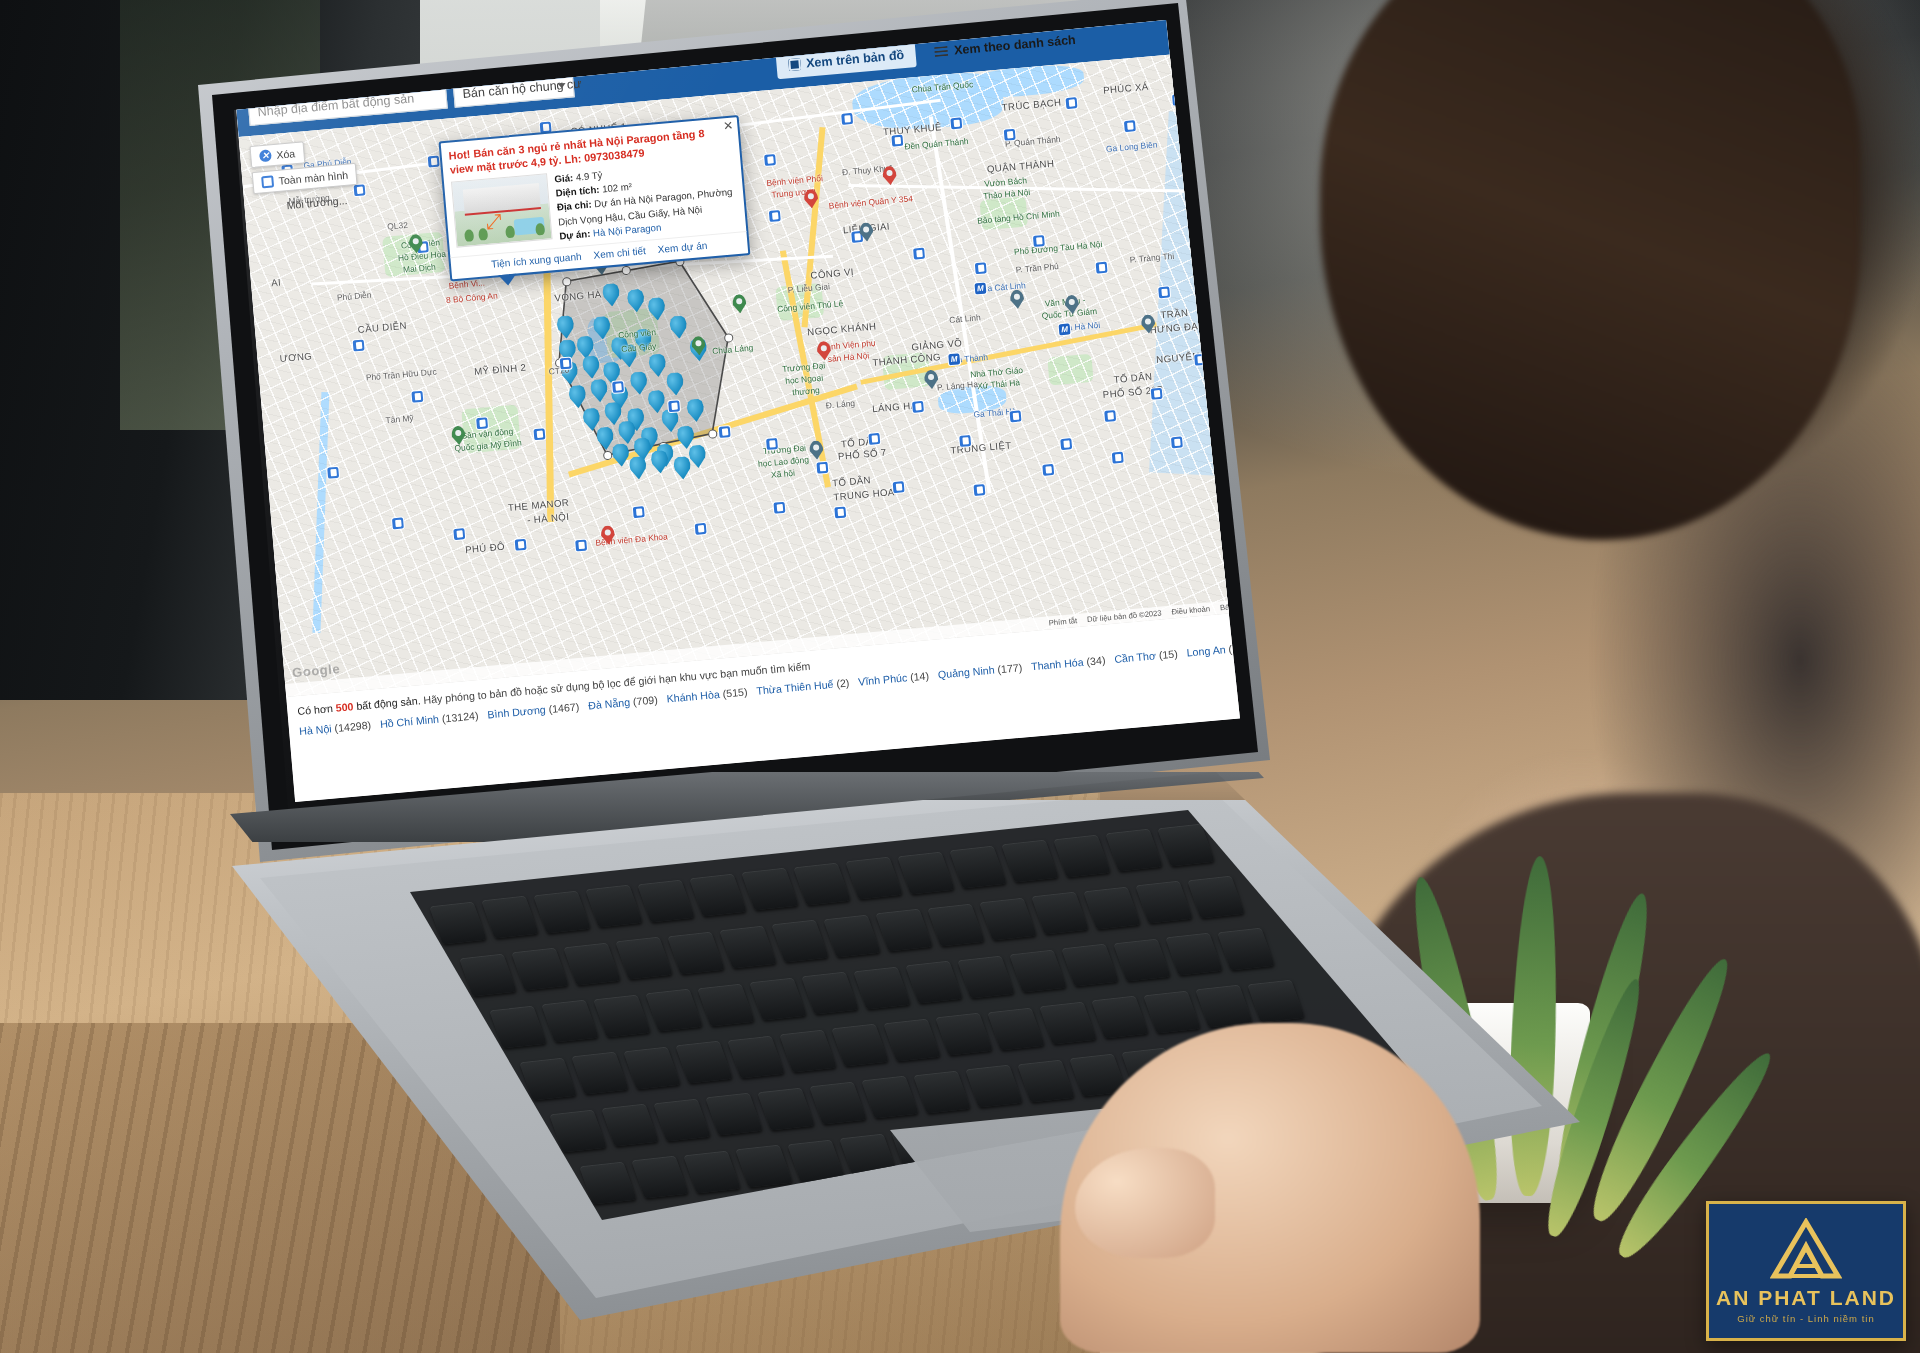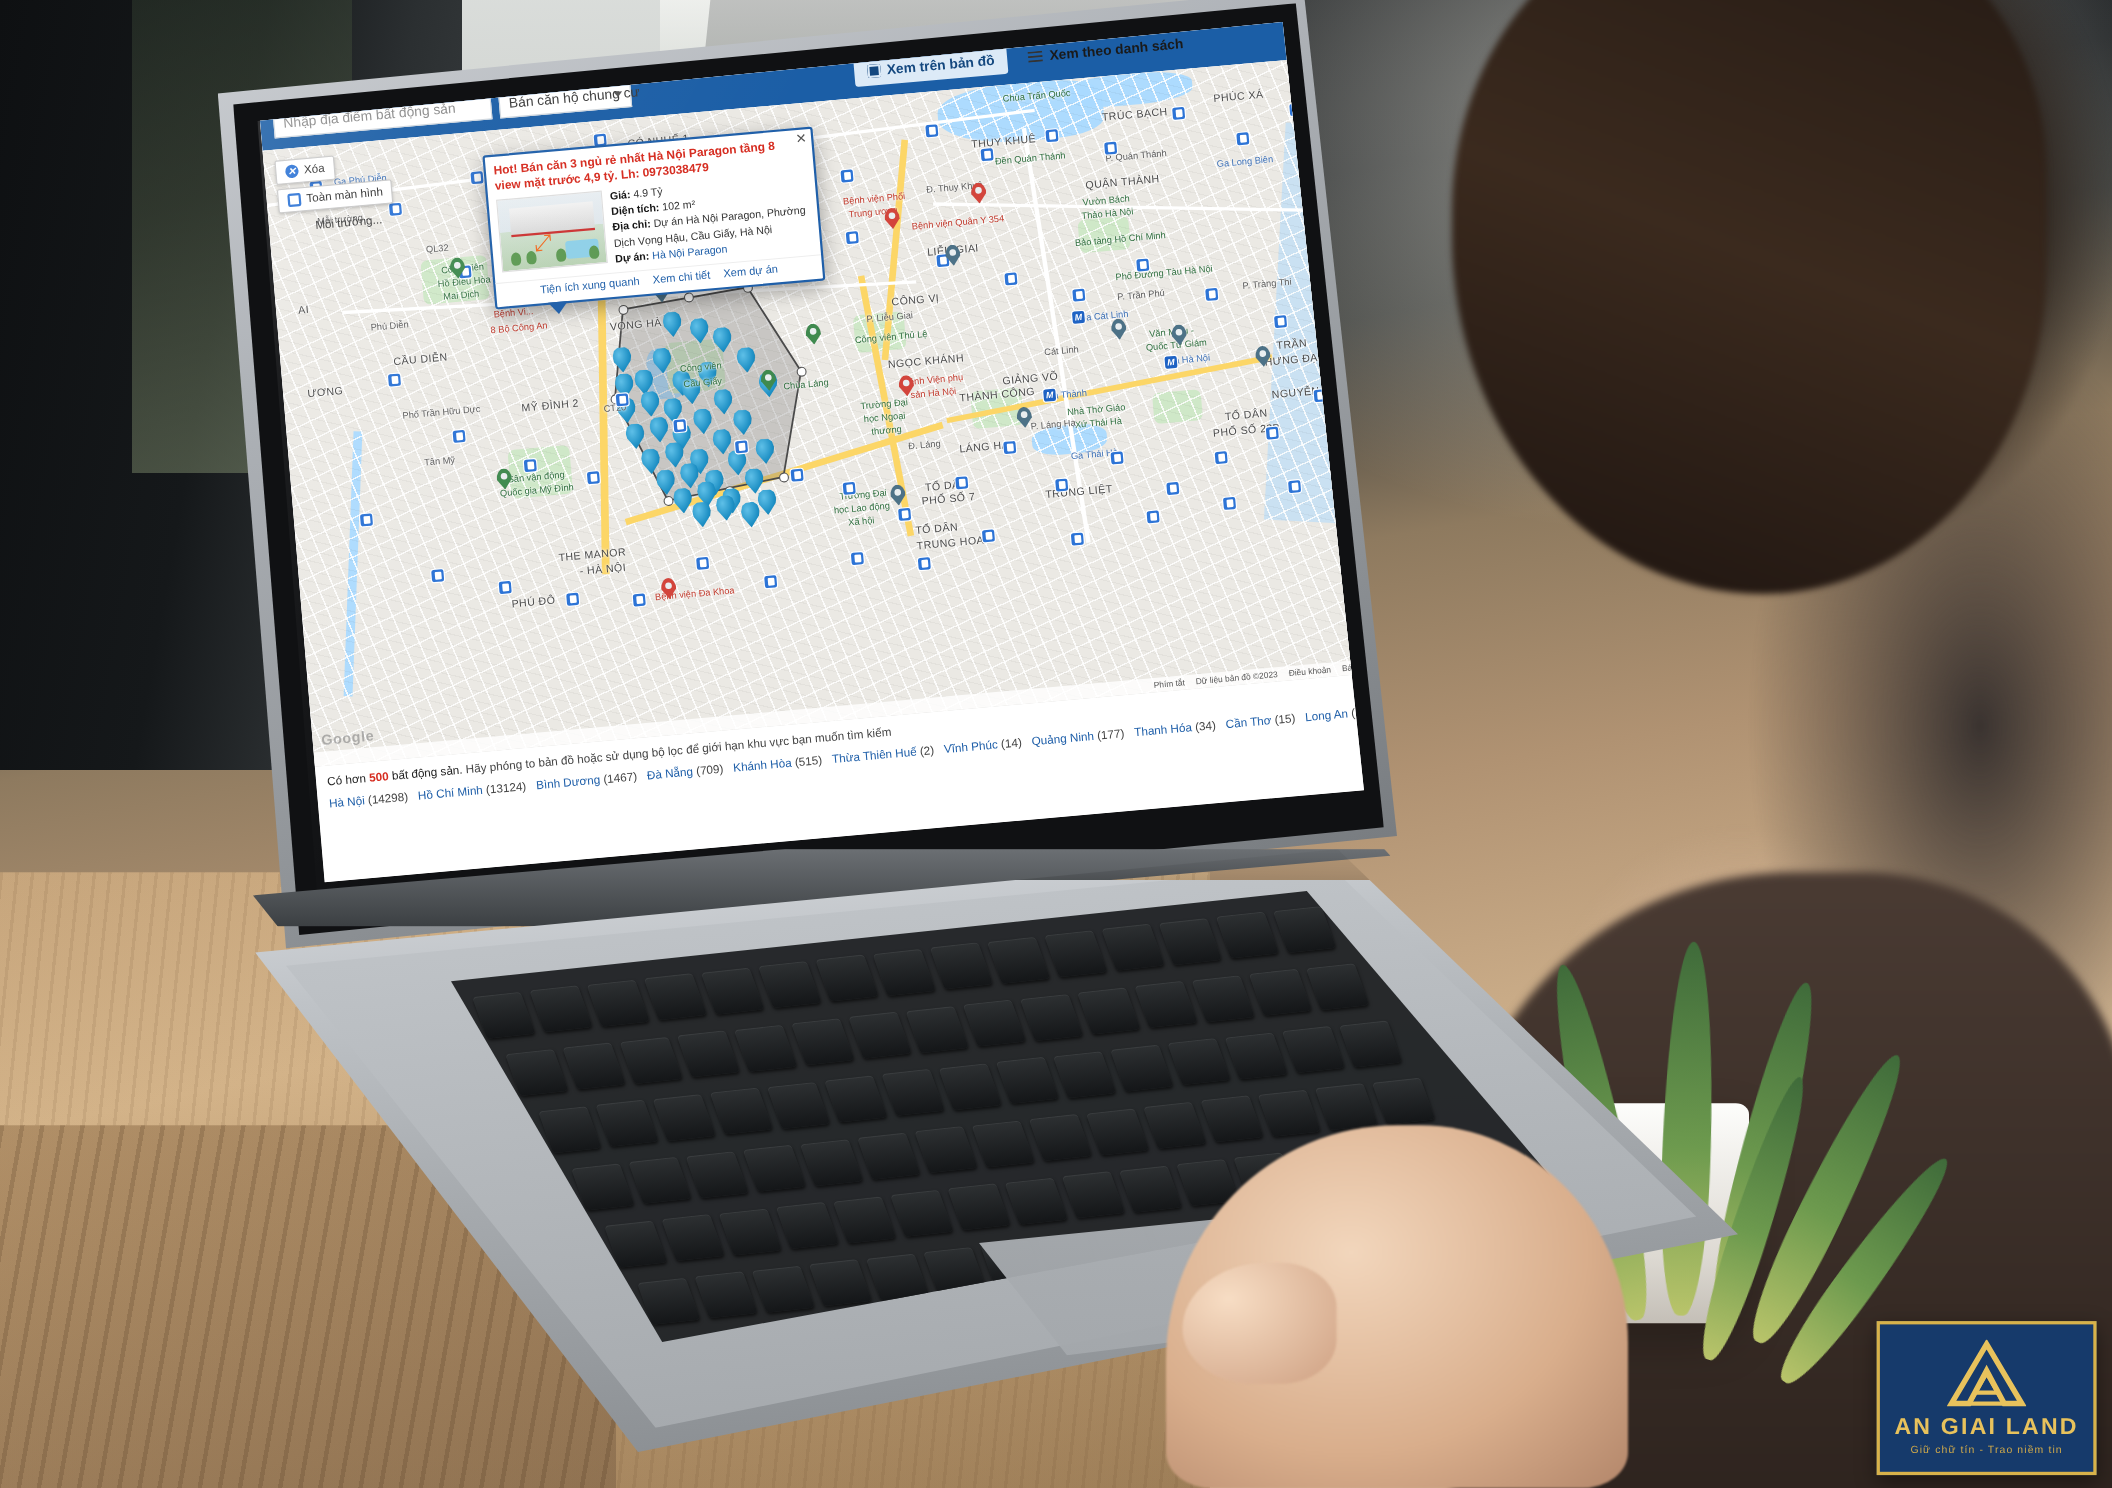--- a/index.html
+++ b/index.html
@@ -894,15 +894,15 @@
 <div id="finger"></div>
 
 <div id="logo">
   <div class="mark">
     <svg width="72" height="62" viewBox="0 0 72 62">
       <polygon points="36,4 68,58 52,58 36,28 20,58 4,58" fill="none" stroke="#e8c25c" stroke-width="5"></polygon>
       <polygon points="36,30 52,58 20,58" fill="none" stroke="#e8c25c" stroke-width="4"></polygon>
       <line x1="24" y1="48" x2="48" y2="48" stroke="#e8c25c" stroke-width="4"></line>
     </svg>
   </div>
-  <div class="nm">AN GIAI LAND</div>
-  <div class="sub">Giữ chữ tín  -  Trao niềm tin</div>
+  <div class="nm">AN PHAT LAND</div>
+  <div class="sub">Giữ chữ tín  -  Linh niềm tin</div>
 </div>
 
 </body></html>

